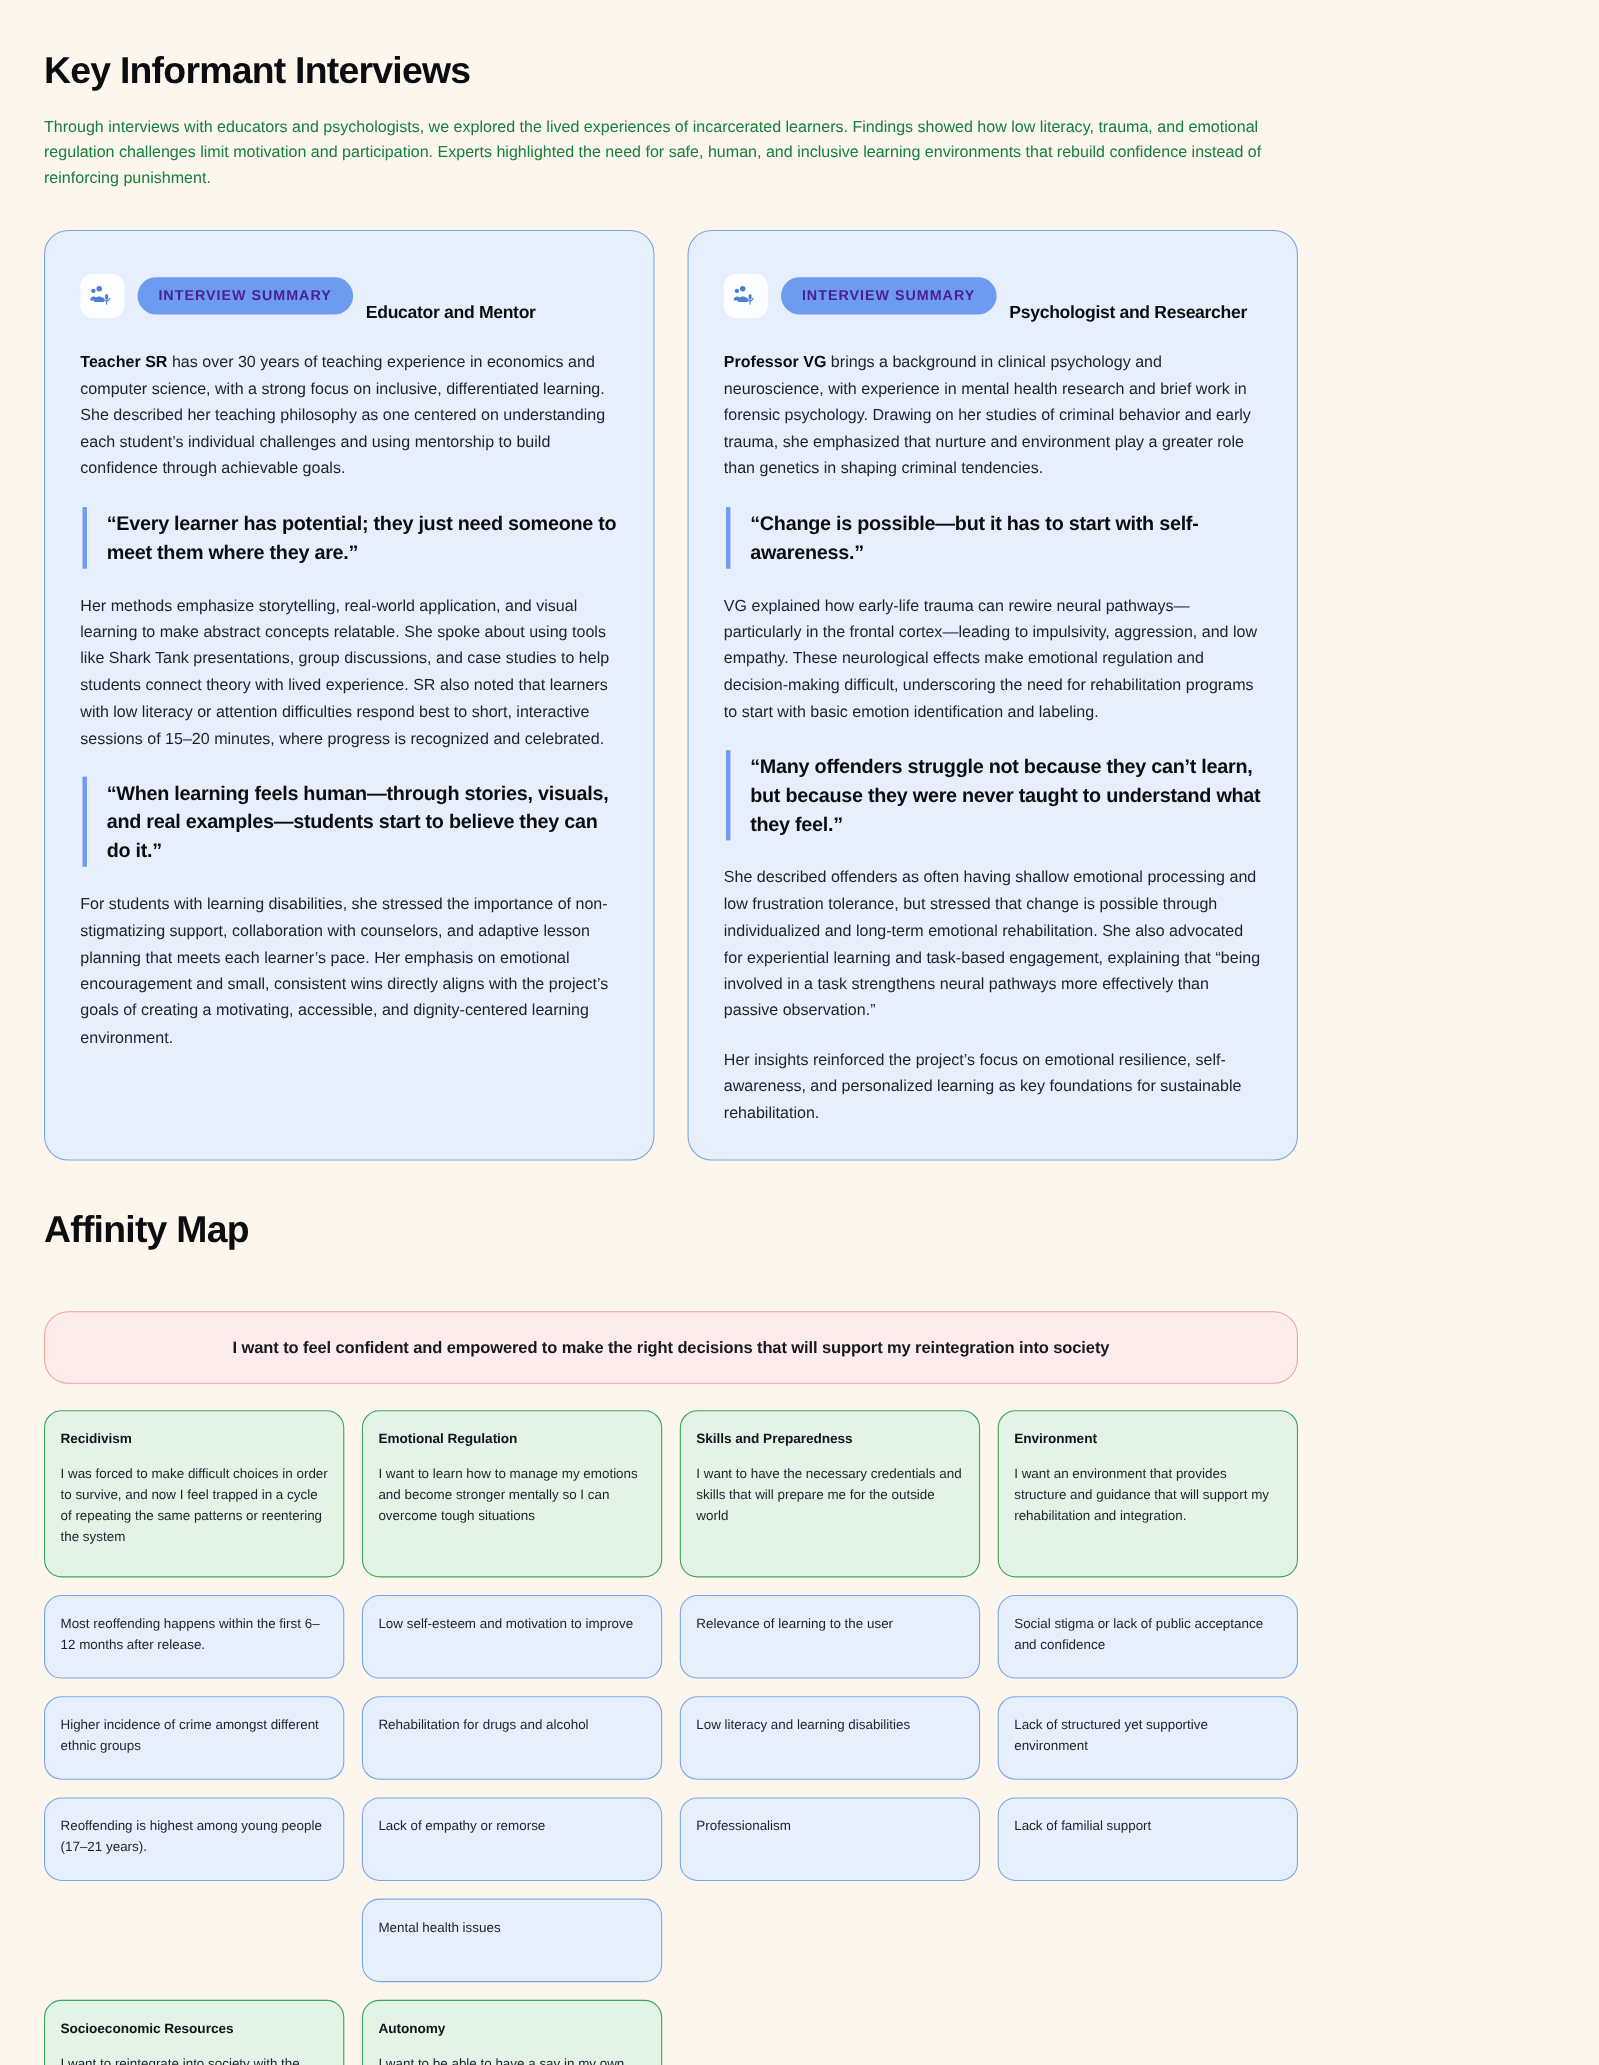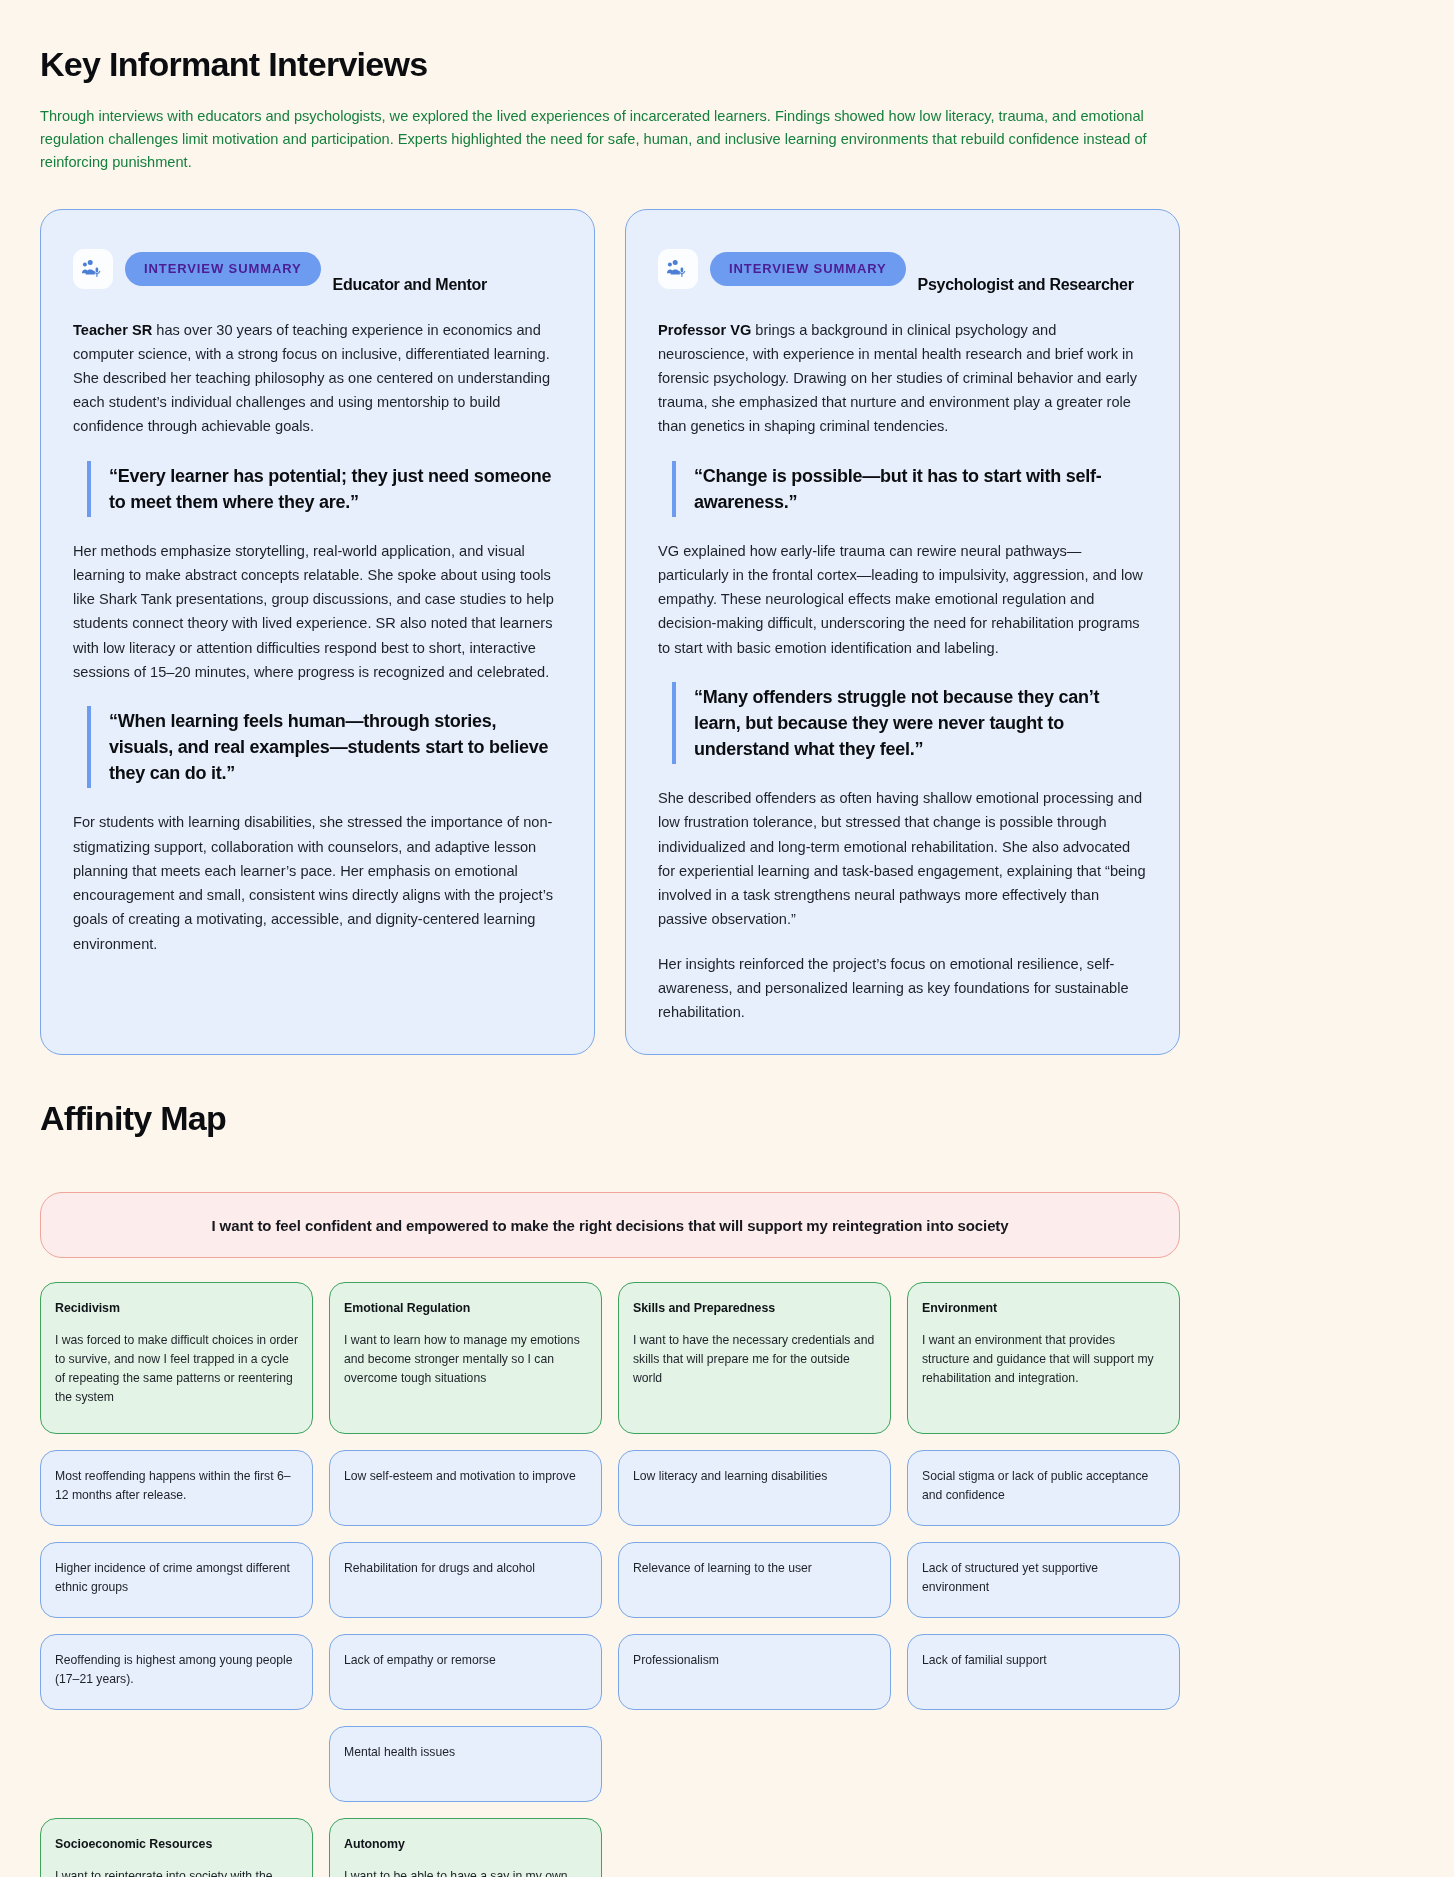--- a/index.html
+++ b/index.html
@@ -77,21 +77,21 @@
     font-size: 14.6px;
     line-height: 1.66;
     color: #1d2128;
     margin-bottom: 20px;
   }
   .para:last-child { margin-bottom: 0; }
   .para b { font-weight: 700; color: #0b0d10; }
   .quote {
     border-left: 4px solid #6c9bf0;
     padding: 2px 0 2px 18px;
-    margin: 22px 0 22px 14px;
+    margin: 22px 0 22px 2px;
     font-size: 18px;
     font-weight: 600;
     line-height: 1.45;
     letter-spacing: -0.25px;
     color: #0b0d10;
   }
 
   
   .affinity-title {
     font-size: 34px;
@@ -239,22 +239,22 @@
         <div class="note">Low self-esteem and motivation  to improve</div>
         <div class="note">Rehabilitation for drugs and alcohol</div>
         <div class="note">Lack of empathy or remorse</div>
         <div class="note">Mental health issues</div>
       </div>
       <div class="col">
         <div class="cat-card">
           <div class="cat-title">Skills and Preparedness</div>
           <div class="cat-text">I want to have the necessary credentials and skills that will prepare me for the outside world</div>
         </div>
+        <div class="note">Relevance of learning to the user</div>
         <div class="note">Low literacy and learning disabilities</div>
-        <div class="note">Relevance of learning to the user</div>
         <div class="note">Professionalism</div>
       </div>
       <div class="col">
         <div class="cat-card">
           <div class="cat-title">Environment</div>
           <div class="cat-text">I want an environment that provides structure and guidance that will support my rehabilitation and integration.</div>
         </div>
         <div class="note">Social stigma or lack of public acceptance and confidence</div>
         <div class="note">Lack of structured yet supportive environment</div>
         <div class="note">Lack of familial support</div>

